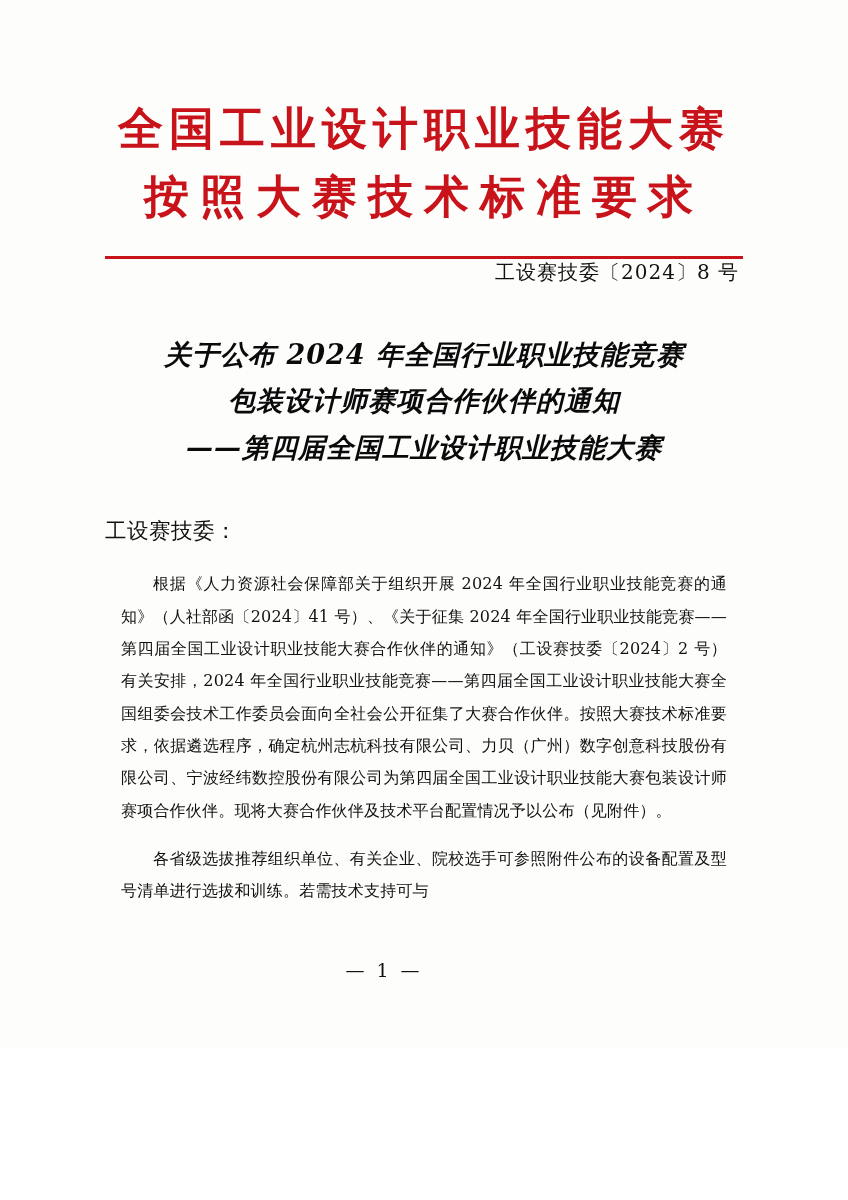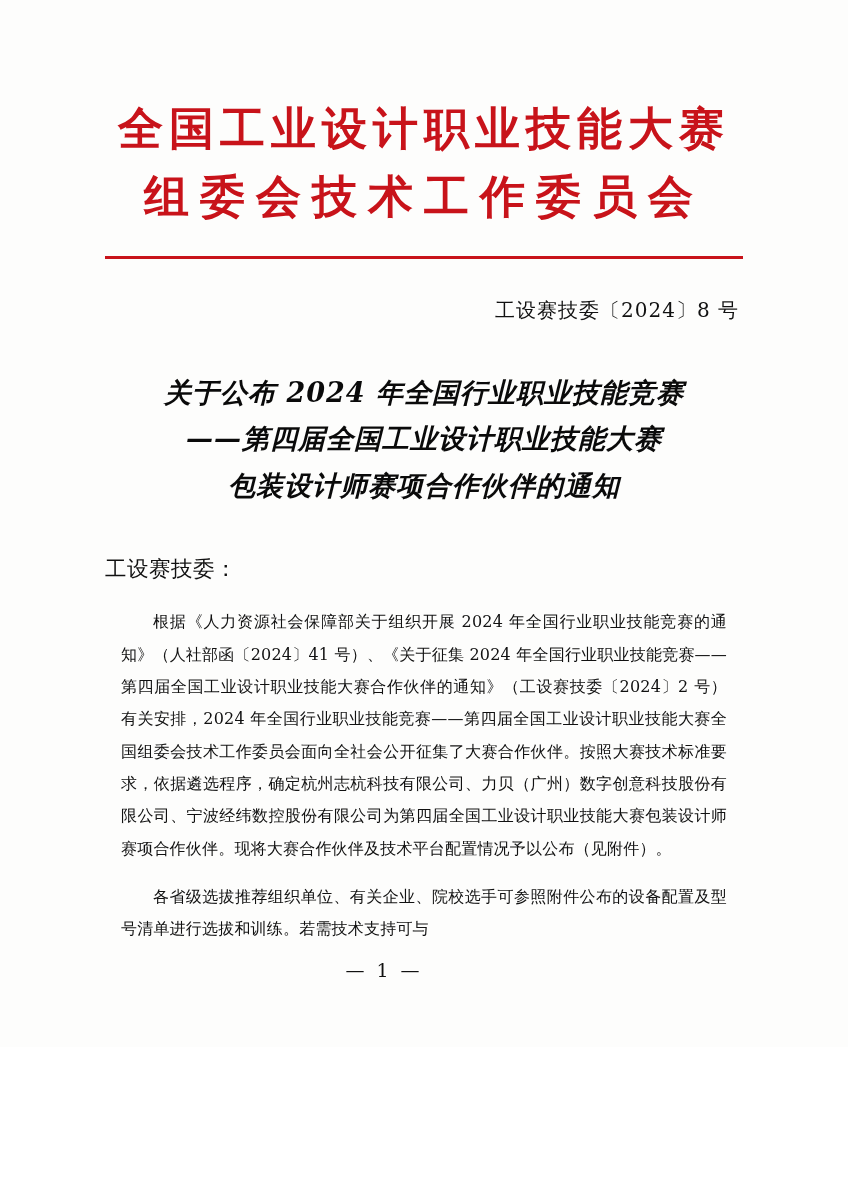--- a/index.html
+++ b/index.html
@@ -42,21 +42,20 @@
   }
   .red-rule {
     margin-top: 26px;
     height: 3px;
     background: #c8131a;
     width: 100%;
   }
 
   
   .docnum-row {
-    margin-top: 38px;
     text-align: right;
     padding-right: 4px;
   }
   .docnum {
     font-family: "DejaVu Serif", "Liberation Serif", serif;
     font-size: 20px;
     letter-spacing: 1px;
     color: #111;
   }
 
@@ -118,32 +117,32 @@
     color: #111;
   }
 </style>
 </head>
 <body>
 
 <div class="page">
 
   <div class="letterhead">
     <div class="letterhead-line first">全国工业设计职业技能大赛</div>
-    <div class="letterhead-line second">组委会技术工作委员会</div>
+    <div class="letterhead-line second">按照大赛技术标准要求</div>
     <div class="red-rule"></div>
   </div>
 
   <div class="docnum-row">
     <span class="docnum">工设赛技委〔2024〕8 号</span>
   </div>
 
   <div class="title-block">
     <div class="title-line">关于公布 2024 年全国行业职业技能竞赛</div>
+    <div class="title-line">包装设计师赛项合作伙伴的通知</div>
     <div class="title-line">——第四届全国工业设计职业技能大赛</div>
-    <div class="title-line">包装设计师赛项合作伙伴的通知</div>
   </div>
 
   <div class="body-block">
     <div class="salutation">工设赛技委：</div>
     <p class="para">根据《人力资源社会保障部关于组织开展 2024 年全国行业职业技能竞赛的通知》（人社部函〔2024〕41 号）、《关于征集 2024 年全国行业职业技能竞赛——第四届全国工业设计职业技能大赛合作伙伴的通知》（工设赛技委〔2024〕2 号）有关安排，2024 年全国行业职业技能竞赛——第四届全国工业设计职业技能大赛全国组委会技术工作委员会面向全社会公开征集了大赛合作伙伴。按照大赛技术标准要求，依据遴选程序，确定杭州志杭科技有限公司、力贝（广州）数字创意科技股份有限公司、宁波经纬数控股份有限公司为第四届全国工业设计职业技能大赛包装设计师赛项合作伙伴。现将大赛合作伙伴及技术平台配置情况予以公布（见附件）。</p>
     <p class="para">各省级选拔推荐组织单位、有关企业、院校选手可参照附件公布的设备配置及型号清单进行选拔和训练。若需技术支持可与</p>
   </div>
 
   <div class="footer">
     <span class="page-number">— 1 —</span>

